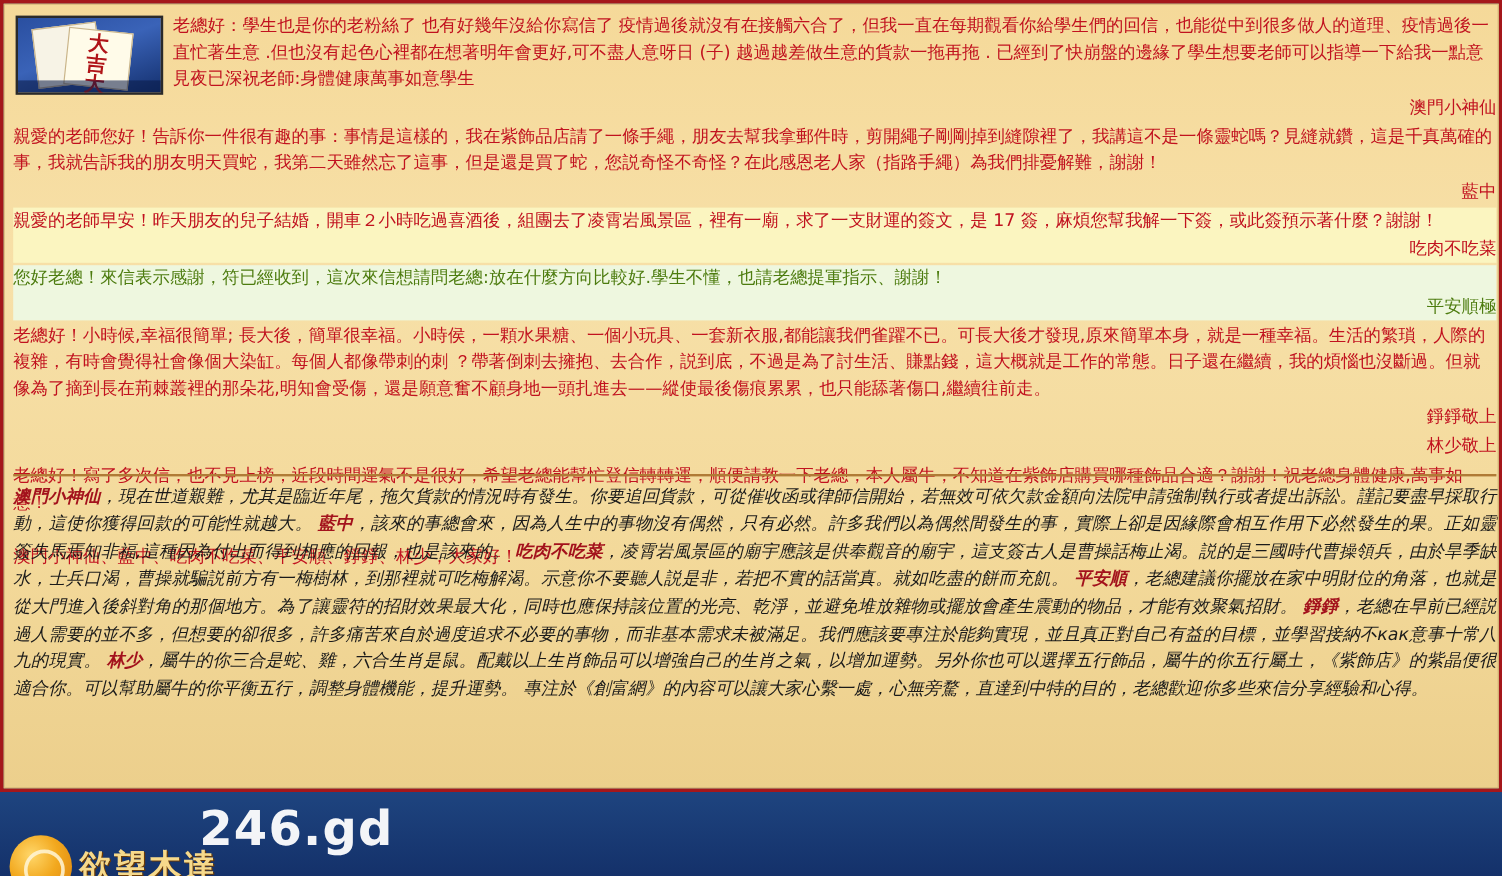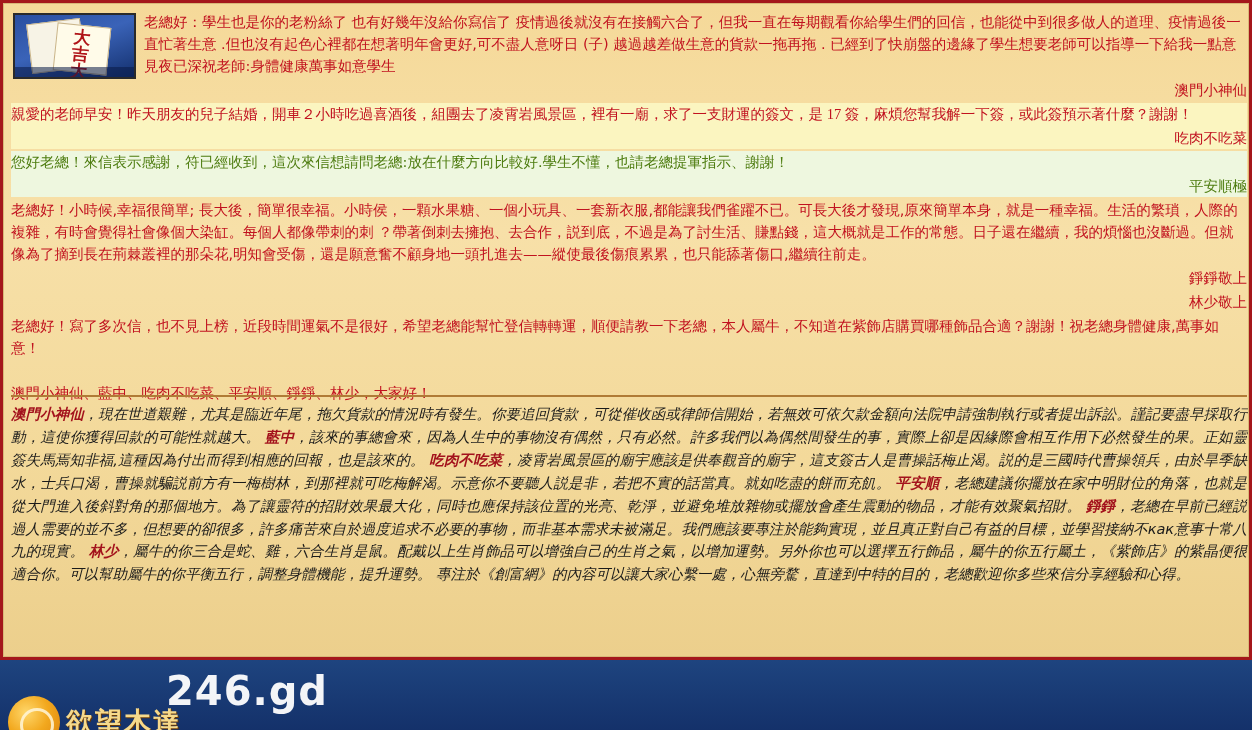--- a/index.html
+++ b/index.html
@@ -53,21 +53,21 @@
     text-align:center;transform:rotate(6deg);
   }
   .avatar .bar{
     position:absolute;left:0;bottom:0;width:100%;height:10px;
     background:rgba(10,25,70,.55);
   }
   p.t{margin:0 0 2px 0;}
   .red{color:#c1121f;}
   .blue{color:#4d7c0f;}
   .sign{display:block;text-align:right;}
-  .hl-y{background:#fbf5c0;font-family:Liberation Serif, serif;}
+  .hl-y{background:#fbf5c0;}
   .hl-ltgreen{background:#eef7df;}
   
   .divider{
     position:absolute;left:8px;width:1236px;height:0;
     border-top:2px solid #b07b36;
   }
   
   .article{
     position:absolute;left:8px;width:1236px;
     font-size:14.5px;line-height:1.58;color:#1a1a1a;
@@ -116,20 +116,24 @@
         <div class="avatar">
           <div class="card"></div>
           <div class="card2"></div>
           <div class="ink">大吉大利</div>
           <div class="bar"></div>
         </div>
         <p class="t red">老總好：學生也是你的老粉絲了 也有好幾年沒給你寫信了 疫情過後就沒有在接觸六合了，但我一直在每期觀看你給學生們的回信，也能從中到很多做人的道理、疫情過後一直忙著生意 .但也沒有起色心裡都在想著明年會更好,可不盡人意呀日 (子) 越過越差做生意的貨款一拖再拖 . 已經到了快崩盤的邊緣了學生想要老師可以指導一下給我一點意見夜已深祝老師:身體健康萬事如意學生</p>
         <p class="t red sign">澳門小神仙</p>
       </div>
 
+      <div class="letter-row">
+        <p class="t red">親愛的老師您好！告訴你一件很有趣的事：事情是這樣的，我在紫飾品店請了一條手繩，朋友去幫我拿郵件時，剪開繩子剛剛掉到縫隙裡了，我講這不是一條靈蛇嗎？見縫就鑽，這是千真萬確的事，我就告訴我的朋友明天買蛇，我第二天雖然忘了這事，但是還是買了蛇，您説奇怪不奇怪？在此感恩老人家（指路手繩）為我們排憂解難，謝謝！</p>
+        <p class="t red sign">藍中</p>
+      </div>
 
       <div class="letter-row hl-y">
         <p class="t red">親愛的老師早安！昨天朋友的兒子結婚，開車２小時吃過喜酒後，組團去了凌霄岩風景區，裡有一廟，求了一支財運的簽文，是 17 簽，麻煩您幫我解一下簽，或此簽預示著什麼？謝謝！</p>
         <p class="t red sign">吃肉不吃菜</p>
       </div>
 
       <div class="letter-row hl-ltgreen">
         <p class="t blue">您好老總！來信表示感謝，符已經收到，這次來信想請問老總:放在什麼方向比較好.學生不懂，也請老總提軍指示、謝謝！</p>
         <p class="t blue sign">平安順極</p>
       </div>

